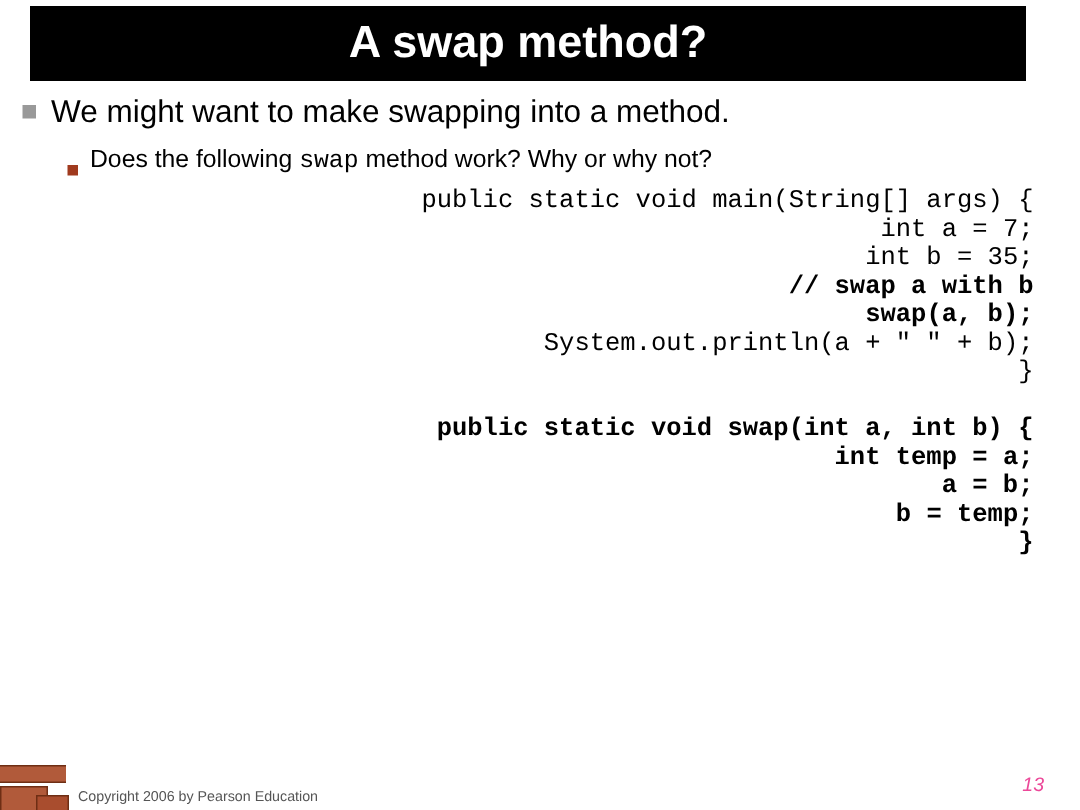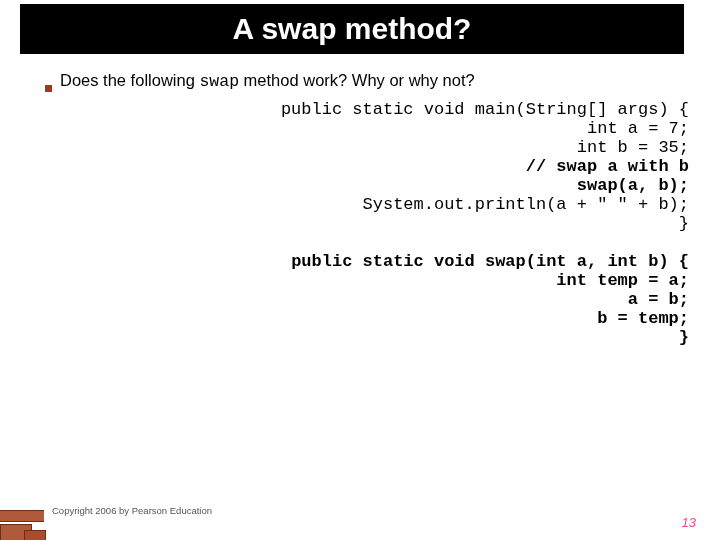--- a/index.html
+++ b/index.html
@@ -85,21 +85,21 @@
     font-size: 17px;
     line-height: 19px;
     white-space: pre;
     color: #000;
     text-align: right;
   }
   .code-block .b { font-weight: bold; }
   .footer {
     position: absolute;
     left: 52px;
-    bottom: 24px;
+    bottom: 3px;
     font-size: 9.5px;
     color: #555;
     font-family: Arial, sans-serif;
   }
   .pagenum {
     position: absolute;
     right: 8px;
     bottom: 10px;
     font-size: 13px;
     color: #ec4899;
@@ -119,20 +119,24 @@
 </style>
 </head>
 <body>
 
 <div class="slide">
 
   <div class="title-band">A swap method?</div>
 
   <div class="content">
 
+    <div class="l1">
+      <div class="bullet"></div>
+      <div class="text">We might want to make swapping into a method.</div>
+    </div>
 
     <div class="l2">
       <div class="bullet"></div>
       <div class="text">
         <span>Does the following </span><span class="mono-inline">swap</span><span> method work?  Why or why not?</span>
       </div>
     </div>
 
     <div class="code-block"><span>public static void main(String[] args) {</span>
 <span>    int a = 7;</span>

